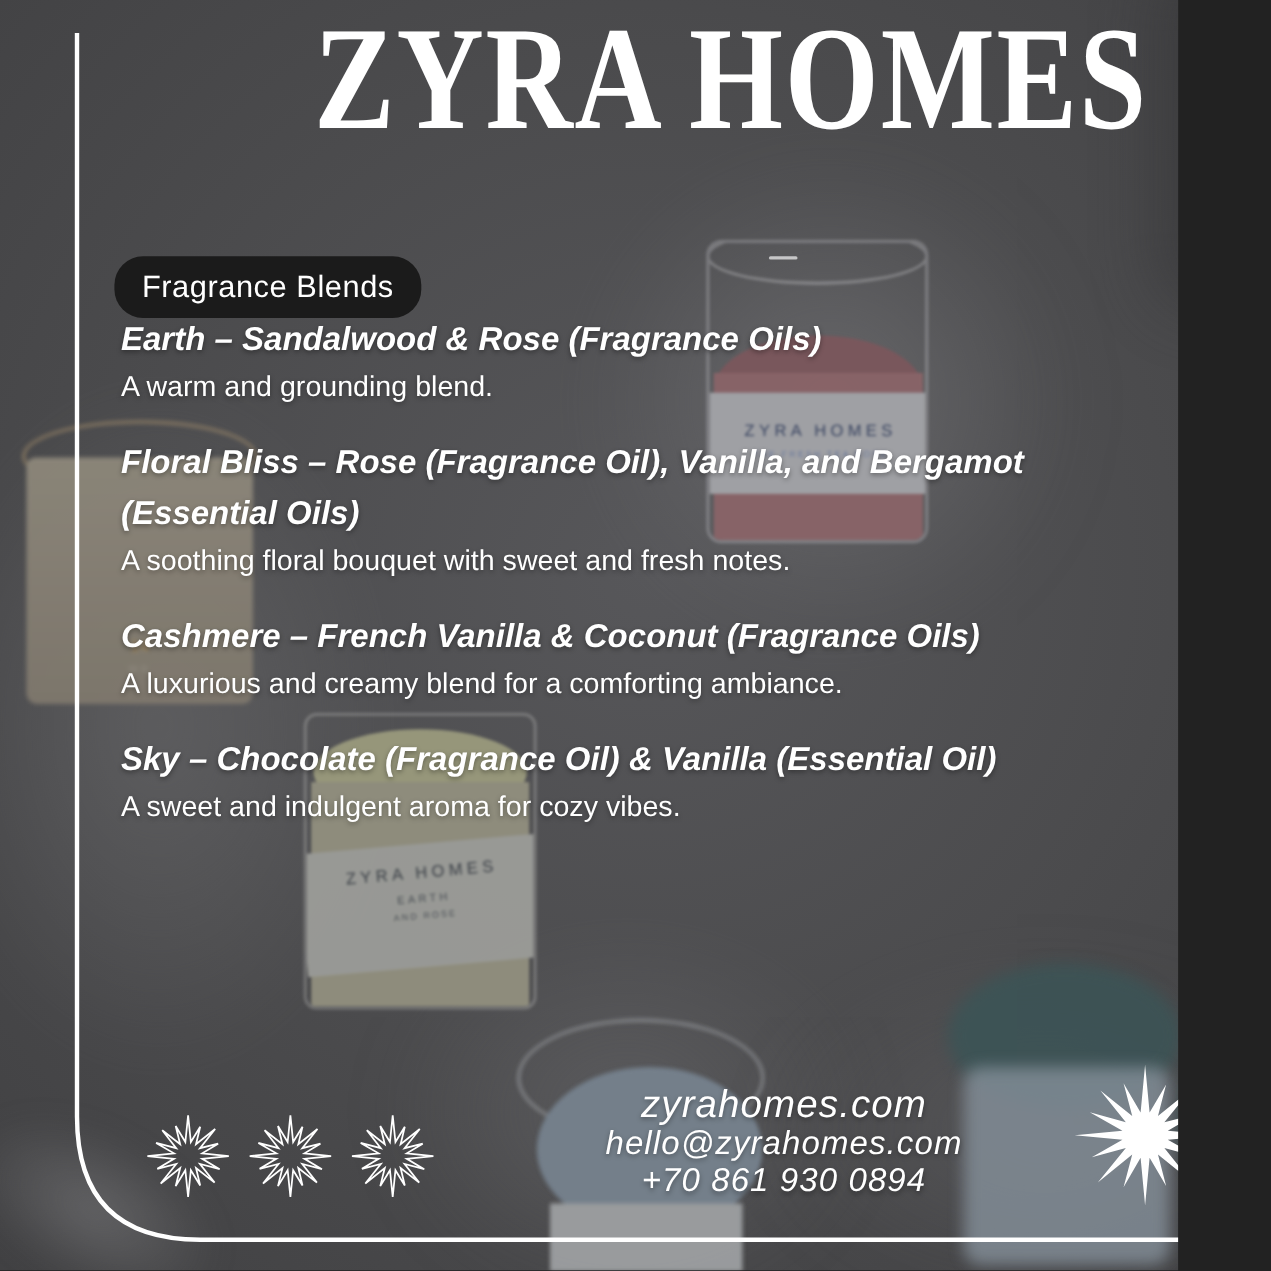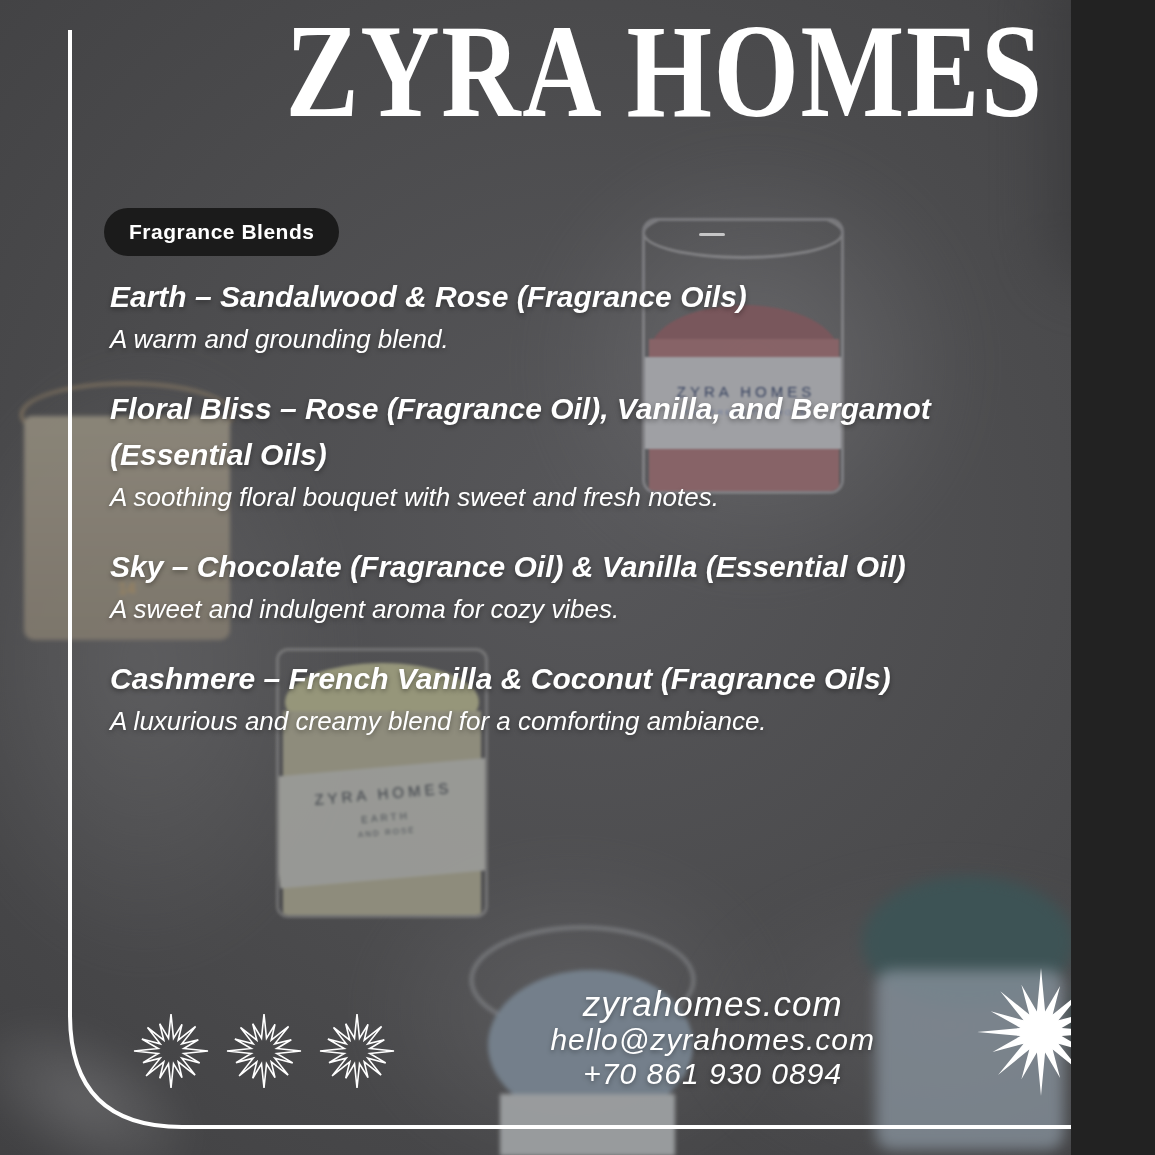--- a/index.html
+++ b/index.html
@@ -73,33 +73,33 @@
   .frame{position:absolute;inset:0;pointer-events:none;}
 
   
   .brand-title{
     position:absolute;top:4px;right:27px;
     font-family:"Liberation Serif", serif;font-size:134px;line-height:1;
     color:var(--text);letter-spacing:2px;white-space:nowrap;
     transform:scaleX(.82);transform-origin:100% 0;
   }
   .badge{
-    position:absolute;left:104px;top:208px;
+    position:absolute;left:104px;top:233px;
     background:var(--badge-bg);color:var(--text);
-    font-weight:bold;font-size:21px;letter-spacing:.5px;
+    font-weight:normal;font-size:28px;letter-spacing:.5px;
     padding:12px 25px;border-radius:26px;
   }
-  .blend-list{position:absolute;left:110px;top:274px;width:952px;}
+  .blend-list{position:absolute;left:110px;top:286px;width:952px;}
   .blend{margin-bottom:32px;}
   .blend-name{
     font-style:italic;font-weight:bold;font-size:30px;line-height:46px;
     color:var(--text);text-shadow:0 2px 5px rgba(0,0,0,.38);
   }
   .blend-desc{
-    font-style:italic;font-weight:normal;font-size:26px;line-height:30px;margin-top:4px;
+    font-weight:normal;font-size:26px;line-height:30px;margin-top:4px;
     color:var(--text);text-shadow:0 2px 5px rgba(0,0,0,.35);
   }
   .contact{
     position:absolute;right:196px;top:984px;text-align:center;
     font-style:italic;color:var(--text);letter-spacing:1px;
     text-shadow:0 2px 5px rgba(0,0,0,.35);
   }
   .contact .website{font-size:35px;line-height:39px;}
   .contact .email{font-size:30px;line-height:34px;}
   .contact .phone{font-size:30px;line-height:34px;}
@@ -172,26 +172,26 @@
   <div class="blend-list">
     <section class="blend">
       <h3 class="blend-name">Earth – Sandalwood &amp; Rose (Fragrance Oils)</h3>
       <p class="blend-desc">A warm and grounding blend.</p>
     </section>
     <section class="blend">
       <h3 class="blend-name">Floral Bliss – Rose (Fragrance Oil), Vanilla, and Bergamot (Essential Oils)</h3>
       <p class="blend-desc">A soothing floral bouquet with sweet and fresh notes.</p>
     </section>
     <section class="blend">
+      <h3 class="blend-name">Cashmere – French Vanilla &amp; Coconut (Fragrance Oils)</h3>
+      <p class="blend-desc">A luxurious and creamy blend for a comforting ambiance.</p>
+    </section>
+    <section class="blend">
       <h3 class="blend-name">Sky – Chocolate (Fragrance Oil) &amp; Vanilla (Essential Oil)</h3>
       <p class="blend-desc">A sweet and indulgent aroma for cozy vibes.</p>
-    </section>
-    <section class="blend">
-      <h3 class="blend-name">Cashmere – French Vanilla &amp; Coconut (Fragrance Oils)</h3>
-      <p class="blend-desc">A luxurious and creamy blend for a comforting ambiance.</p>
     </section>
   </div>
 
   <div class="contact">
     <div class="website">zyrahomes.com</div>
     <div class="email">hello@zyrahomes.com</div>
     <div class="phone">+70 861 930 0894</div>
   </div>
 
   <svg class="star star-outline" style="left:131px;top:1011px" width="80" height="80" viewBox="0 0 80 80">

